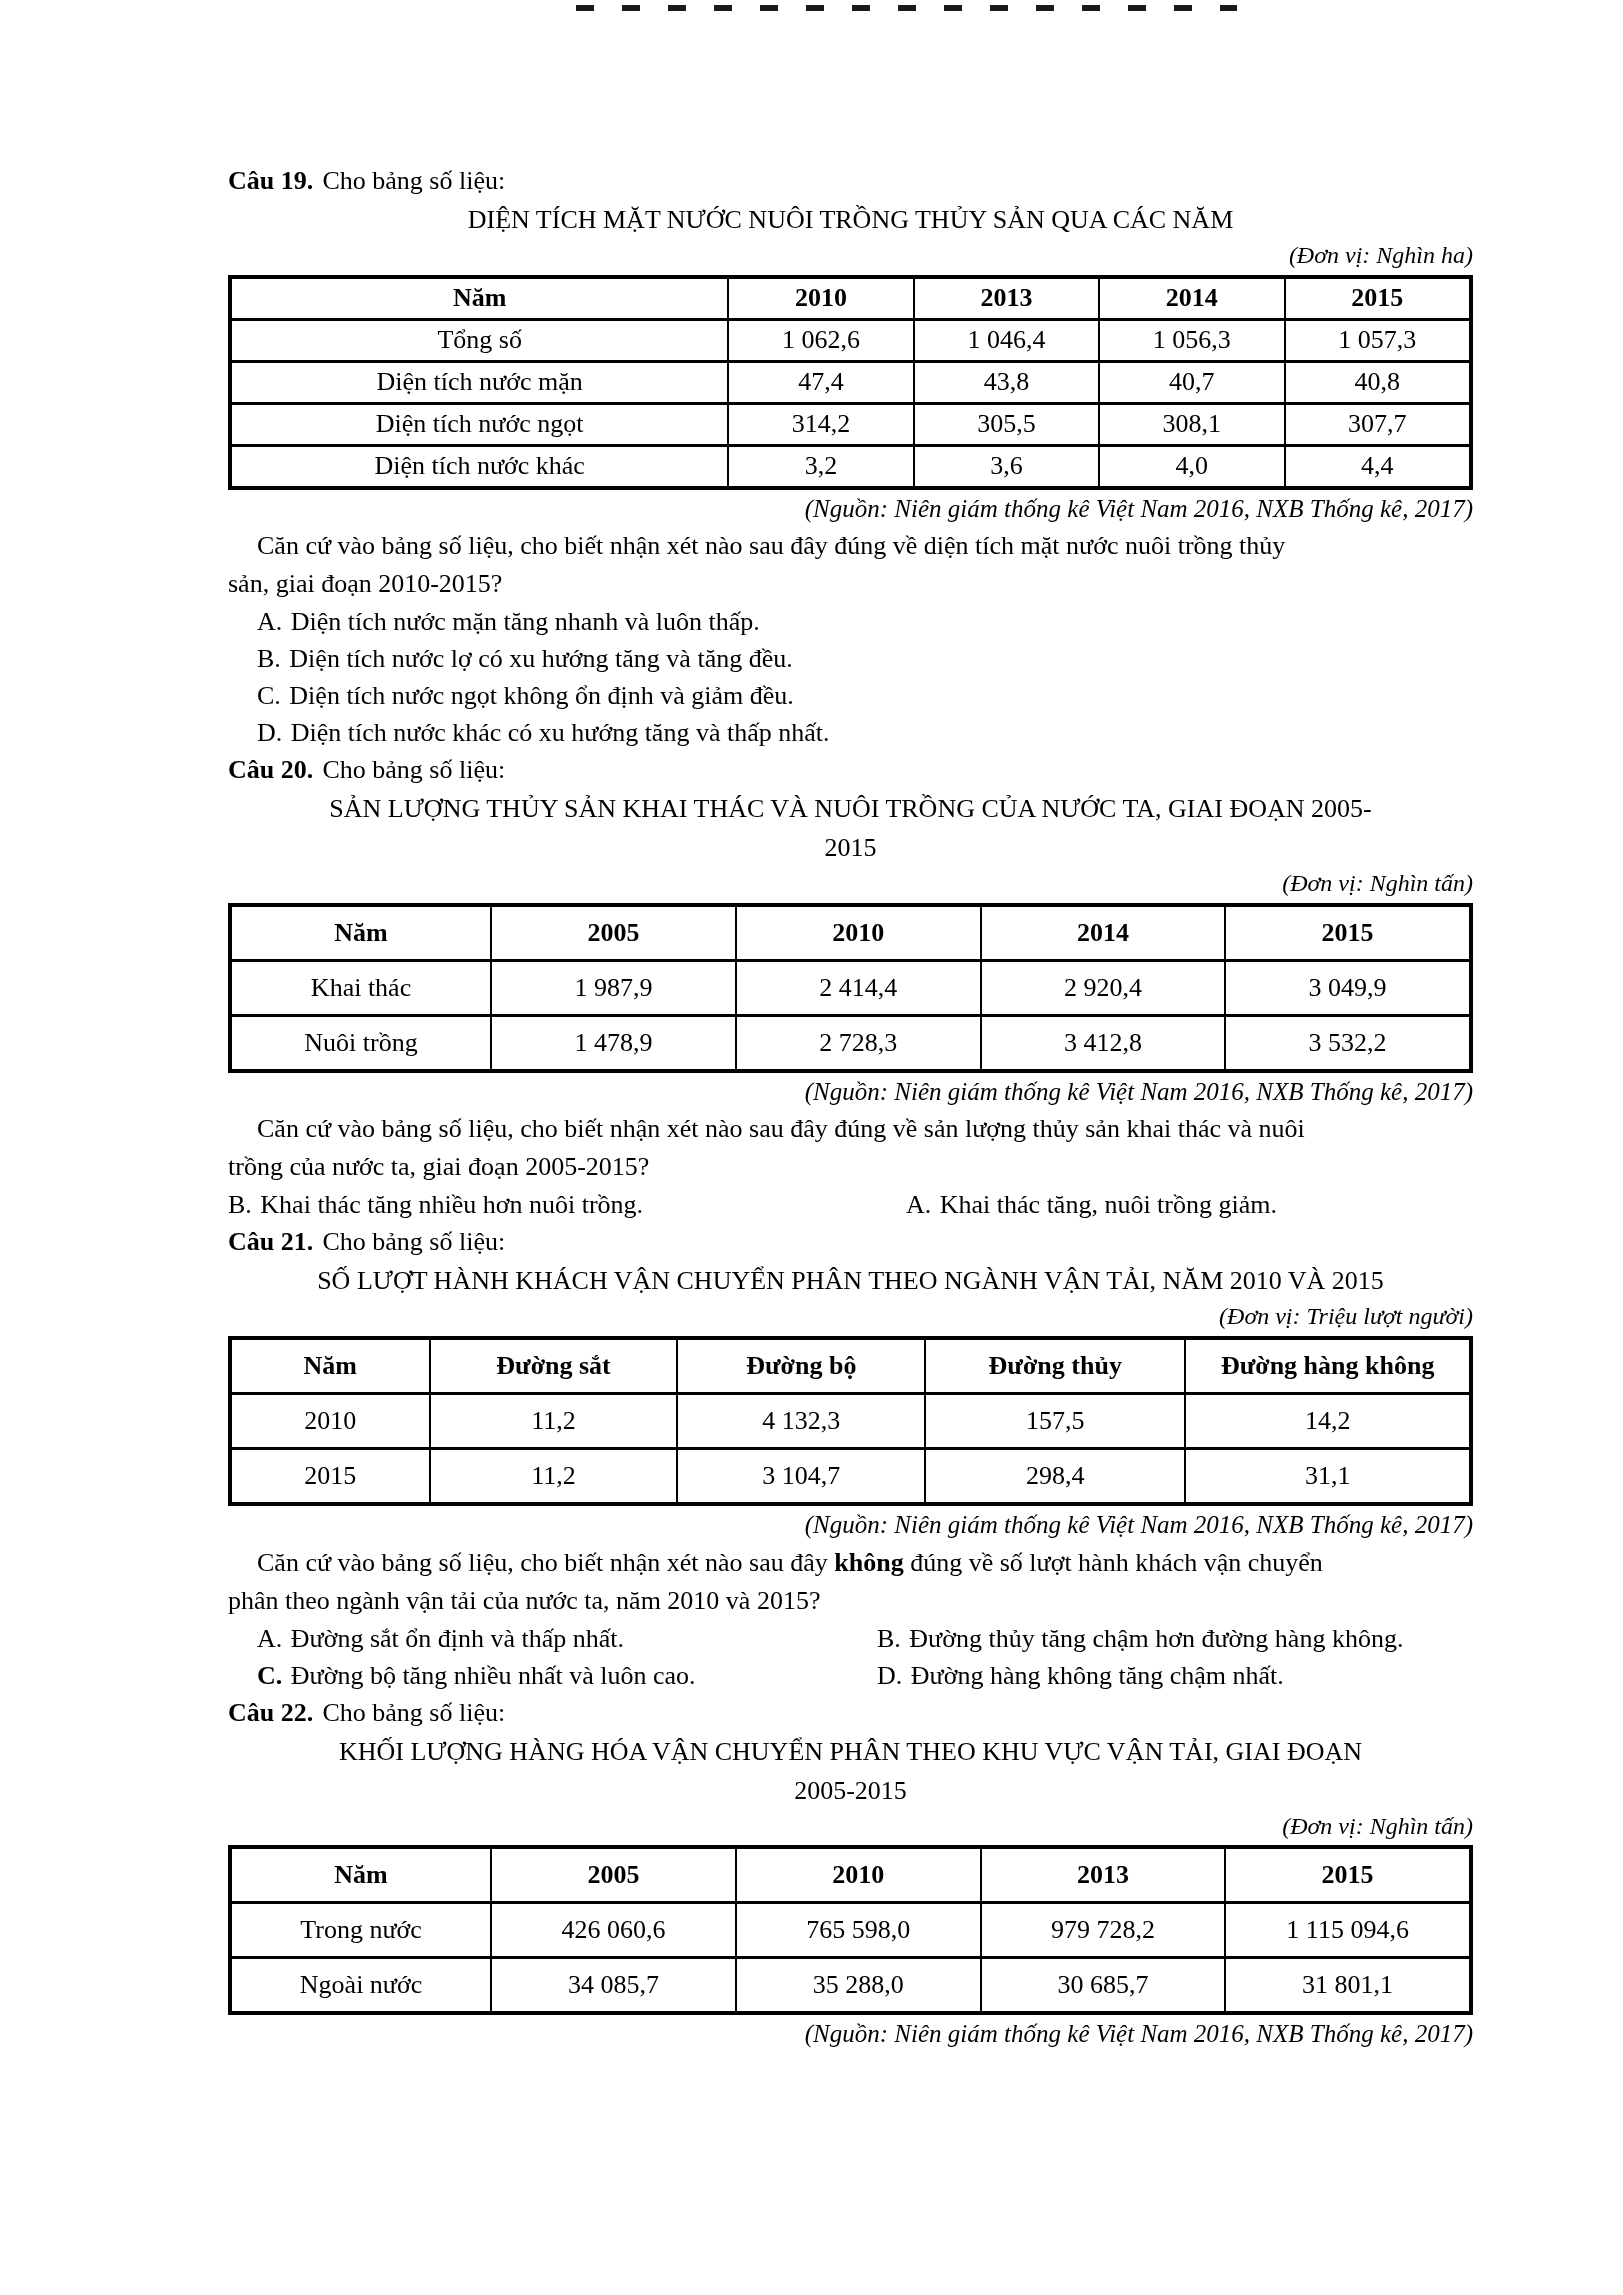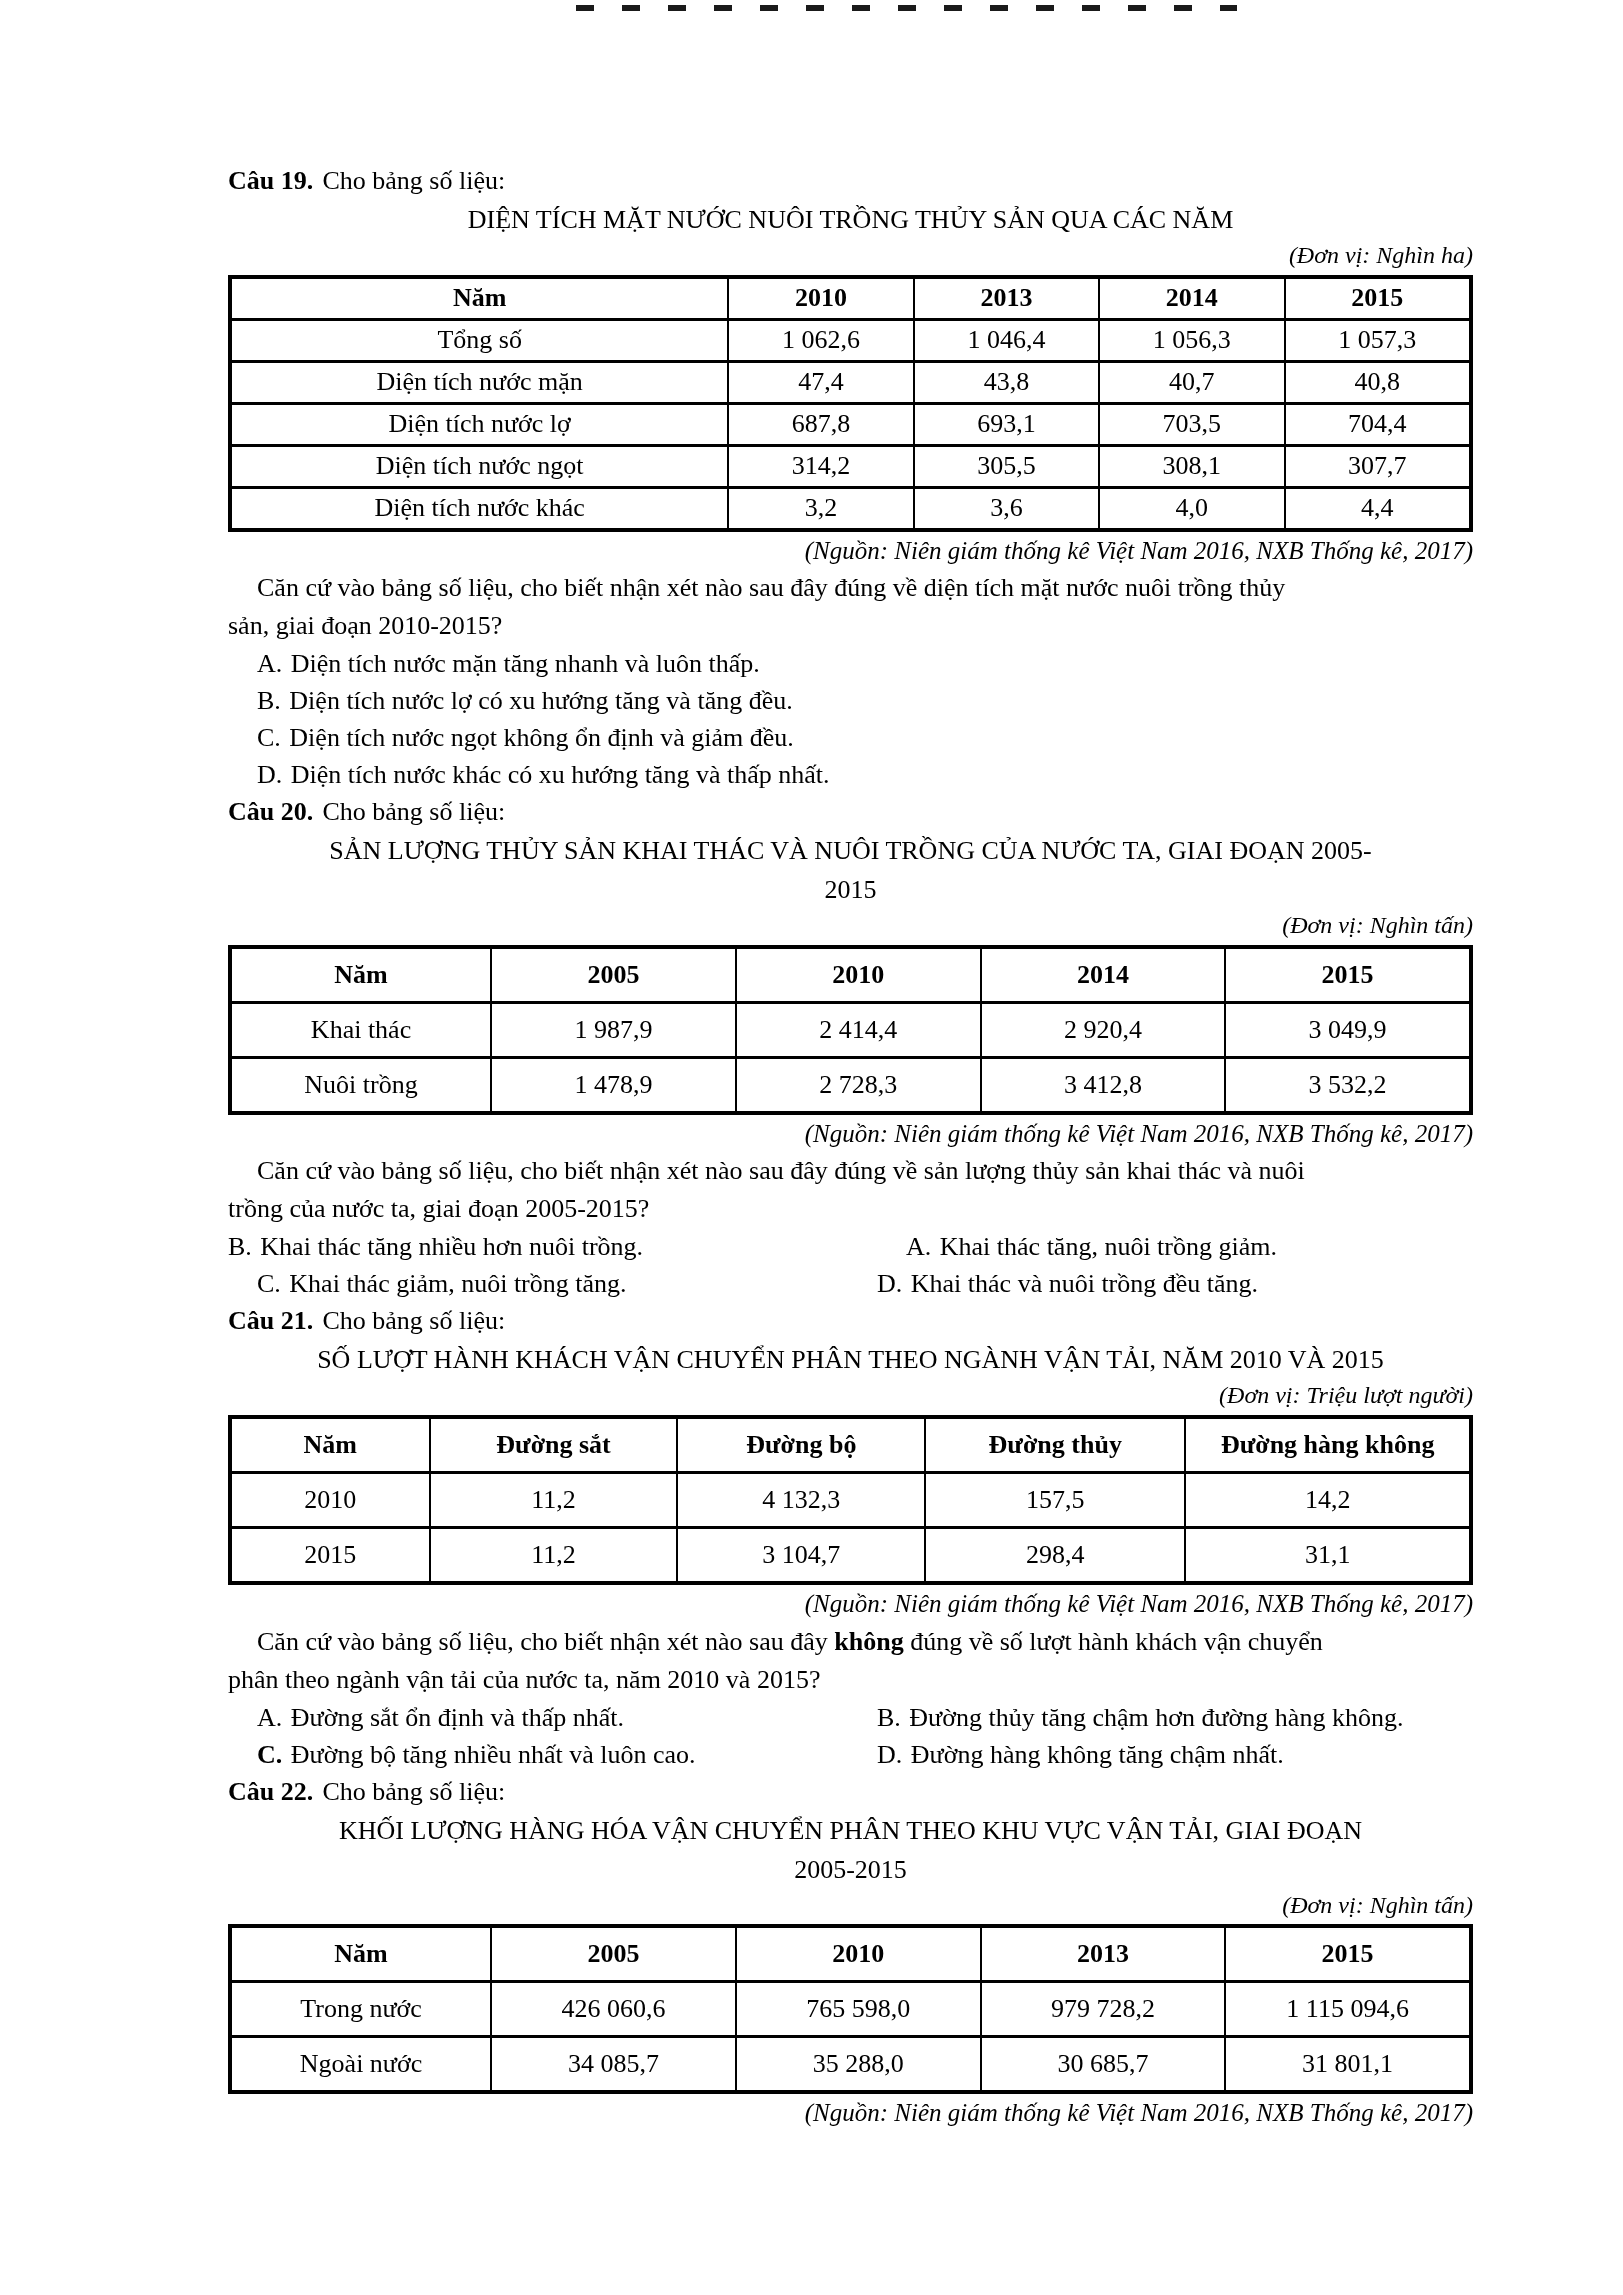--- a/index.html
+++ b/index.html
@@ -76,27 +76,20 @@
           <td>1 057,3</td>
         </tr>
         <tr>
           <td>Diện tích nước mặn</td>
           <td>47,4</td>
           <td>43,8</td>
           <td>40,7</td>
           <td>40,8</td>
         </tr>
         <tr>
-          <td>Diện tích nước lợ</td>
-          <td>687,8</td>
-          <td>693,1</td>
-          <td>703,5</td>
-          <td>704,4</td>
-        </tr>
-        <tr>
           <td>Diện tích nước ngọt</td>
           <td>314,2</td>
           <td>305,5</td>
           <td>308,1</td>
           <td>307,7</td>
         </tr>
         <tr>
           <td>Diện tích nước khác</td>
           <td>3,2</td>
           <td>3,6</td>
@@ -150,24 +143,20 @@
     </table>
   <div class="source">(Nguồn: Niên giám thống kê Việt Nam 2016, NXB Thống kê, 2017)</div>
   <div class="qpara">
     <div class="jline indent">Căn cứ vào bảng số liệu, cho biết nhận xét nào sau đây đúng về sản lượng thủy sản khai thác và nuôi</div>
     <div class="jline">trồng của nước ta, giai đoạn 2005-2015?</div>
   </div>
   <div class="optgrid">
     <div class="opt right"><span class="optlabel">B.</span><span>Khai thác tăng nhiều hơn nuôi trồng.</span></div>
     <div class="opt"><span class="optlabel">A.</span><span>Khai thác tăng, nuôi trồng giảm.</span></div>
   </div>
-  <div class="optgrid">
-    <div class="opt"><span class="optlabel">C.</span><span>Khai thác giảm, nuôi trồng tăng.</span></div>
-    <div class="opt right"><span class="optlabel">D.</span><span>Khai thác và nuôi trồng đều tăng.</span></div>
-  </div>
 
   <div class="qline">
     <span class="qlabel">Câu 21.</span><span>Cho bảng số liệu:</span>
   </div>
   <div class="doc-title">SỐ LƯỢT HÀNH KHÁCH VẬN CHUYỂN PHÂN THEO NGÀNH VẬN TẢI, NĂM 2010 VÀ 2015</div>
   <div class="unit">(Đơn vị: Triệu lượt người)</div>
   <table class="t21">
       <thead>
         <tr>
           <th>Năm</th>

